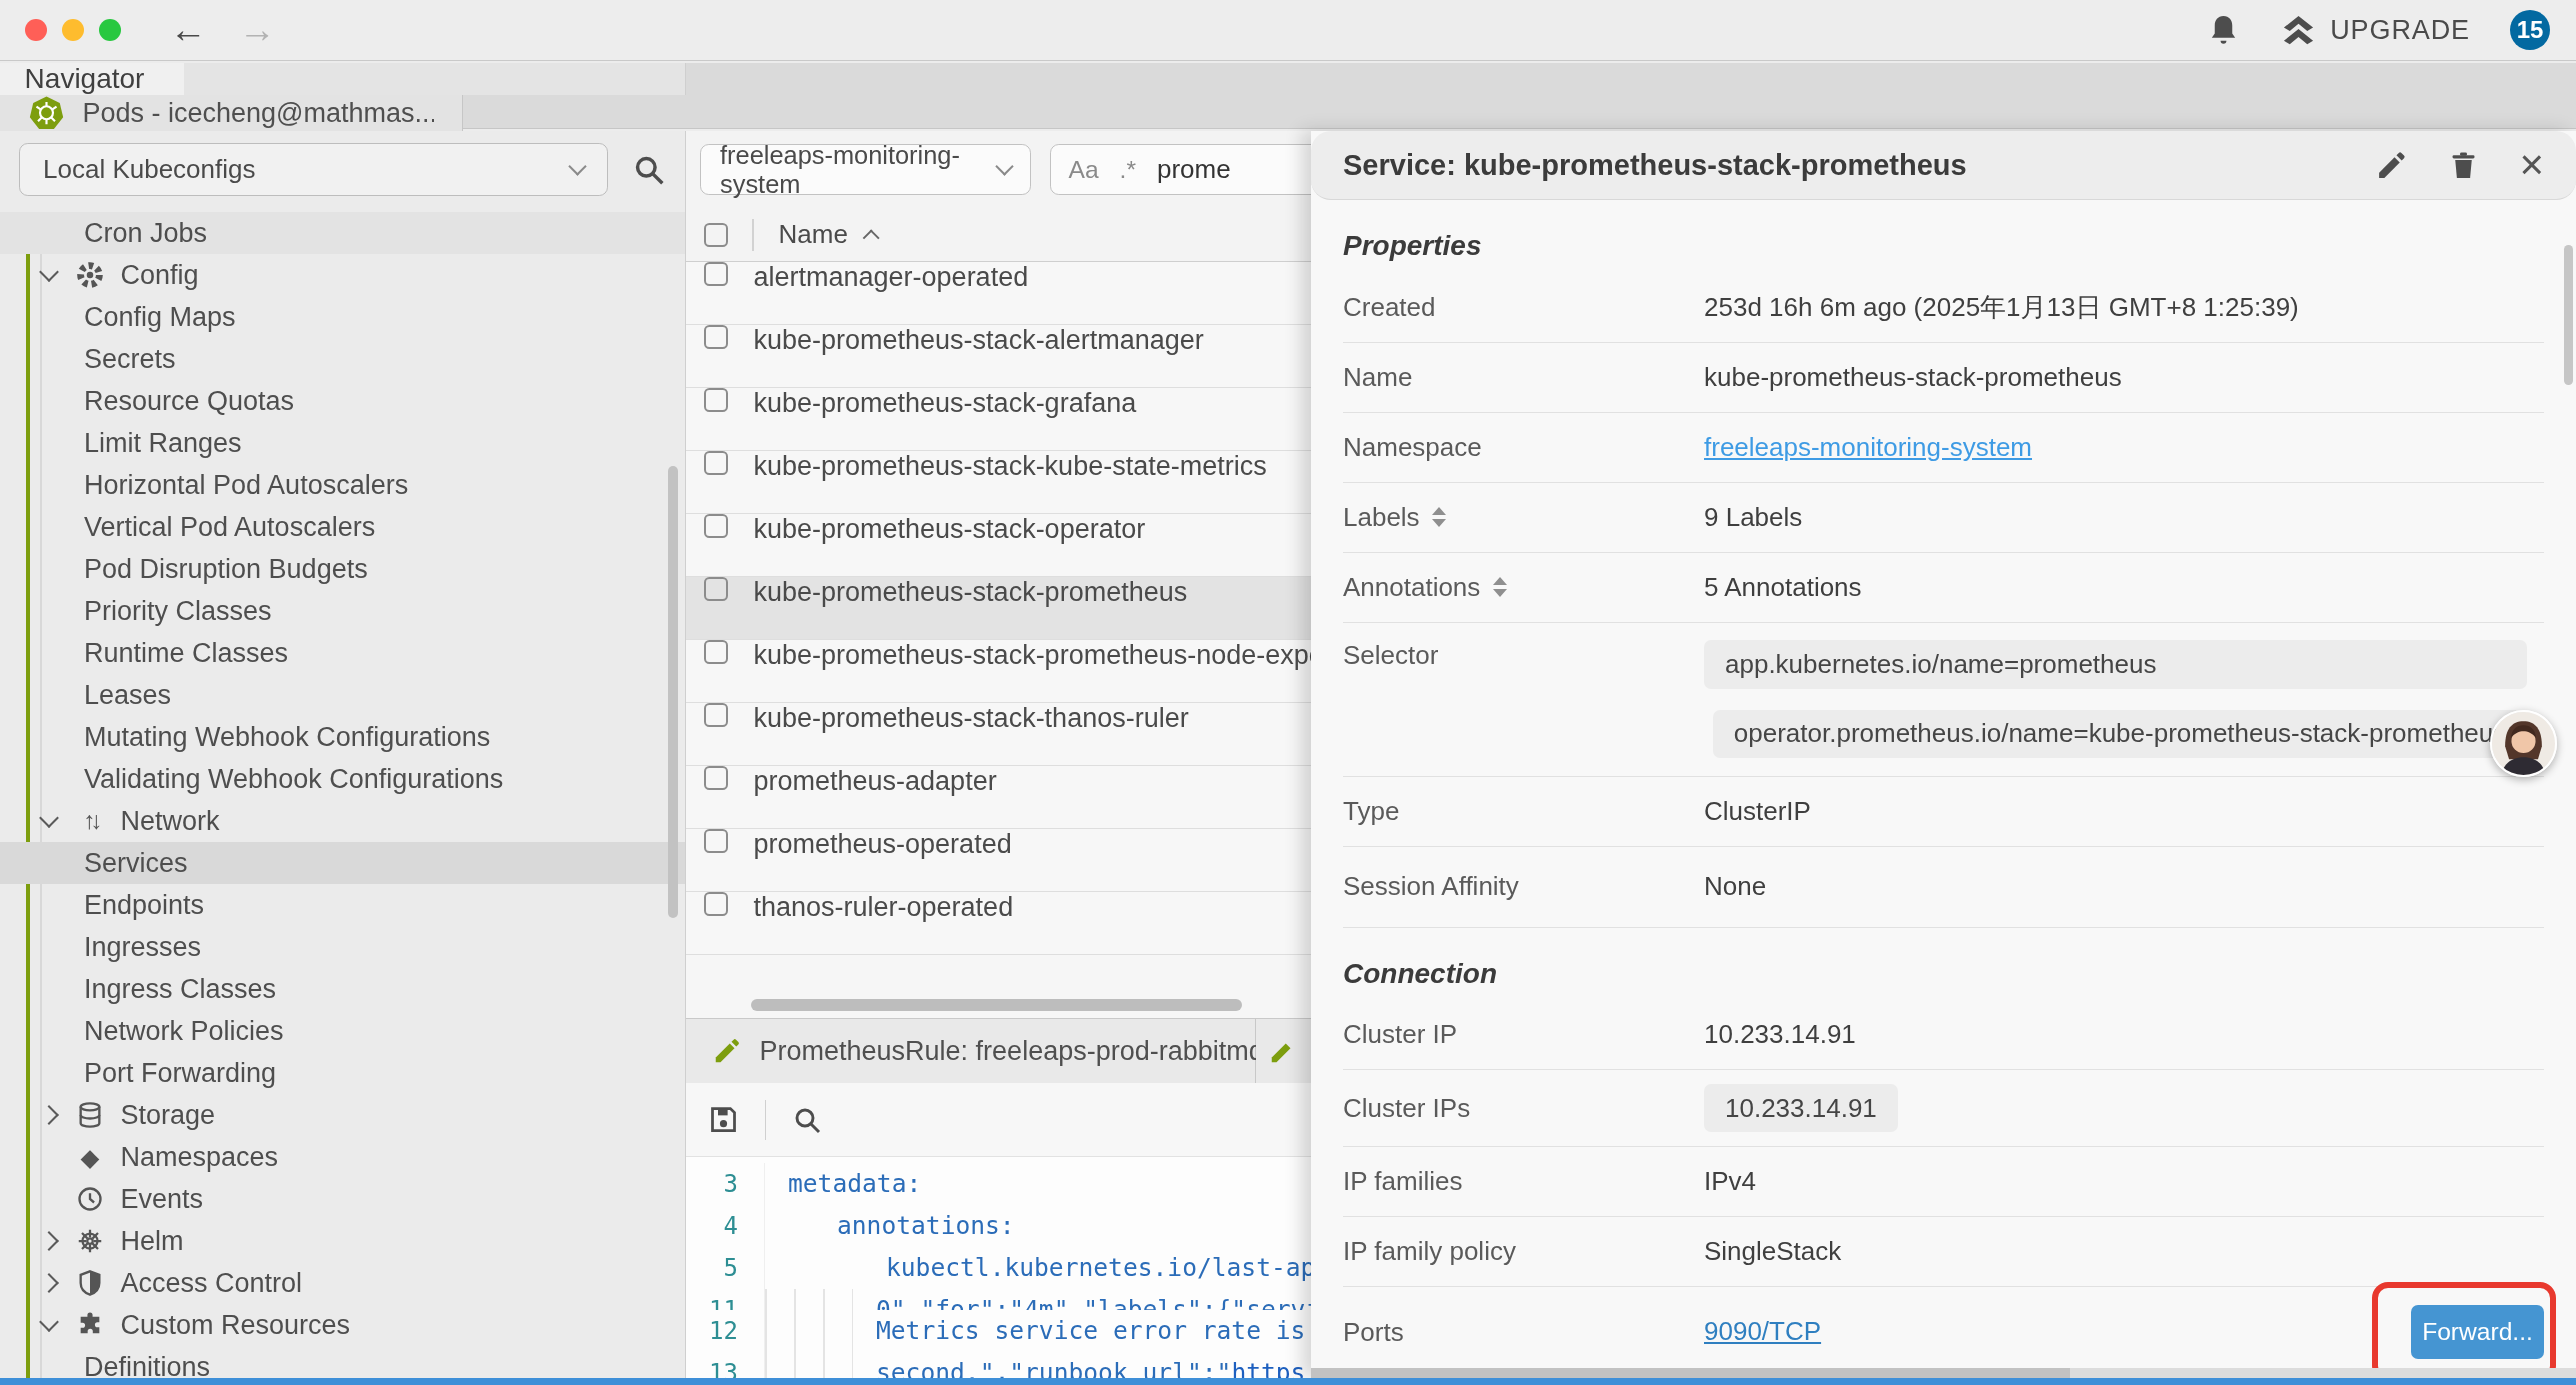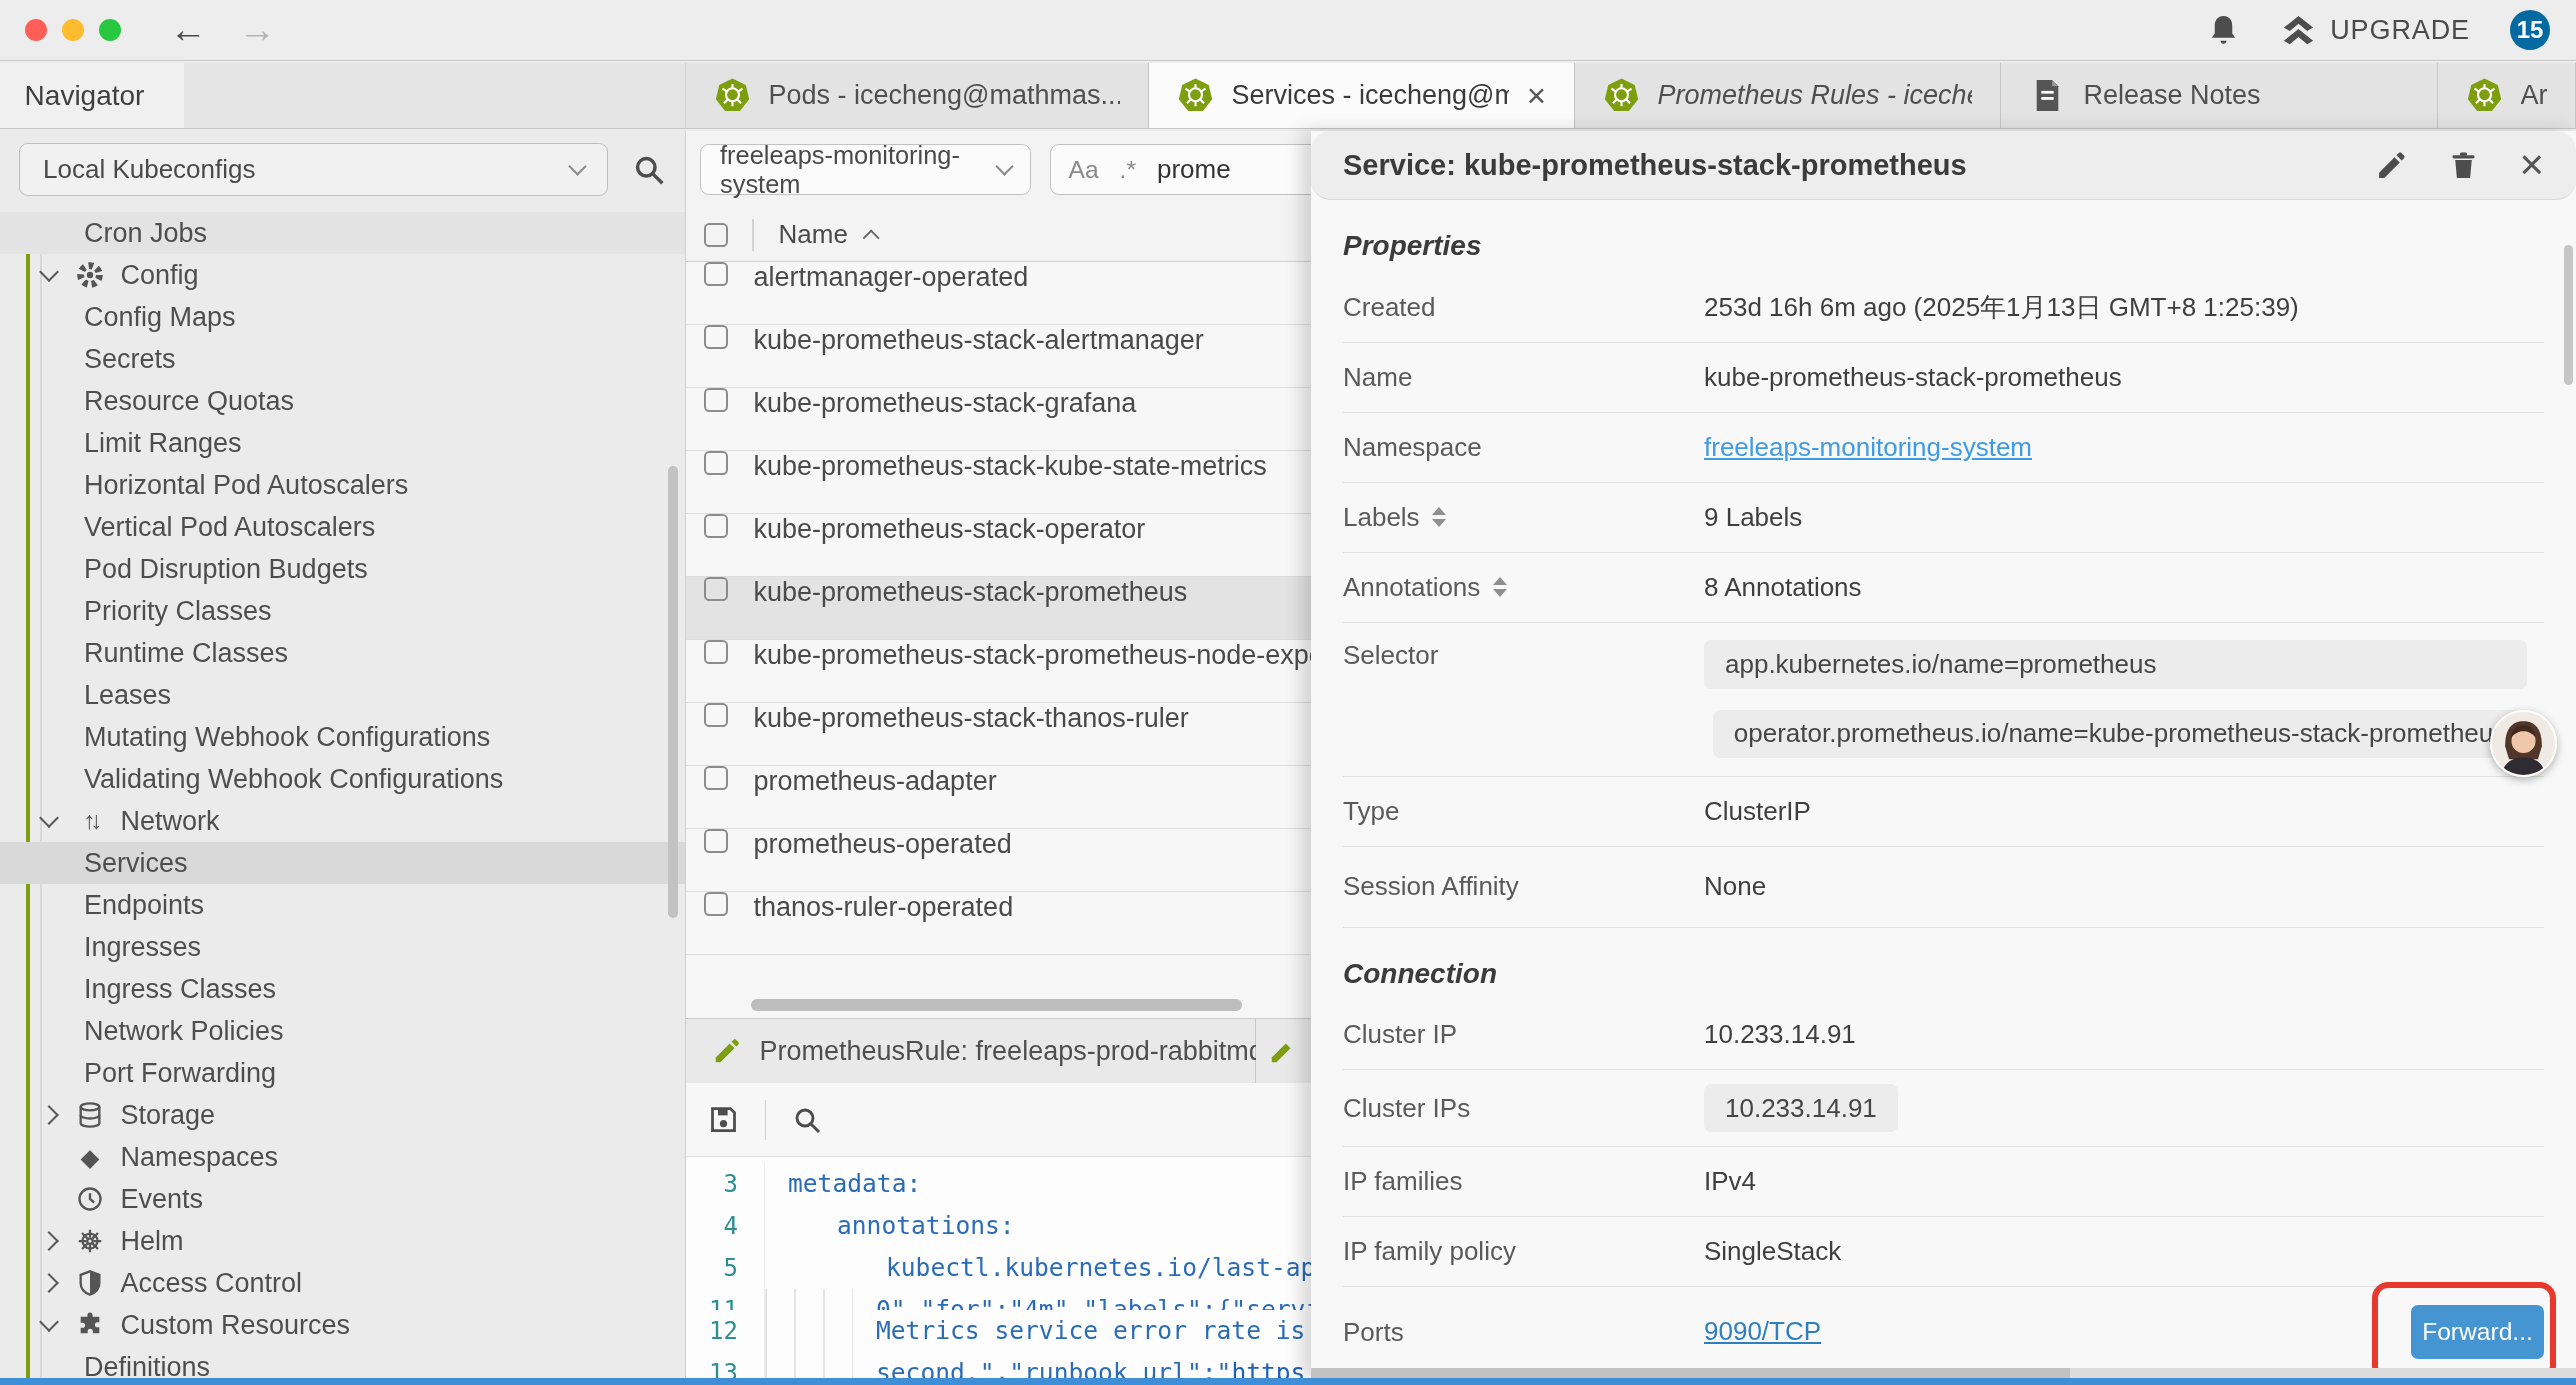--- a/index.html
+++ b/index.html
@@ -16,21 +16,21 @@
   .navarrows { display:flex; gap:32px; margin-left:49px; font-size:37px; }
   .arrow-back{ color:#4a4a4a; } .arrow-fwd{ color:#b3b3b3; }
   .tb-right { margin-left:auto; display:flex; align-items:center; gap:40px; margin-right:26px; }
   .upgrade { display:flex; align-items:center; gap:14px; font-size:27px; color:#4a4a4a; letter-spacing:0.9px; }
   .badge { width:40px; height:40px; border-radius:50%; background:#0369a1; color:#fff;
     font-size:24px; font-weight:bold; display:flex; align-items:center; justify-content:center; }
   .icon24 { width:35px; height:35px; display:block; }
 
   
   .tabstrip { position:absolute; top:63px; left:0; right:0; height:66px; background:#dadada;
-    display:flex; border-bottom:1.8px solid #c6c6c6; }
+    display:flex; border-bottom:1.8px solid #c6c6c6;flex-direction:column; }
   .nav-head { width:686px; flex:none; background:linear-gradient(to right,#f0f0f0 0,#f0f0f0 184px,#e4e4e4 184px);
     display:flex; align-items:center; padding-left:24.6px; font-size:28px; color:#3f3f3f;
     border-right:1.8px solid #cfcfcf; }
   .tab { display:flex; align-items:center; gap:17.5px; padding:0 28px; background:#e3e3e3;
     border-right:1.8px solid #c6c6c6; font-size:27px; color:#4f4f4f; overflow:hidden; flex:none; }
   .tab .lbl { white-space:nowrap; overflow:hidden; }
   .tab.active { background:#fbfbfb; color:#3a3a3a; }
   .tab.italic .lbl { font-style:italic; }
   .t-pods{width:463px;} .t-services{width:426px;} .t-prom{width:426px;} .t-notes{width:437px;} .t-argo{flex:1;}
   .tclose { margin-left:auto; font-size:33px; color:#555; line-height:1; }
@@ -560,21 +560,21 @@
           <span class="dval">9 Labels</span>
         </div>
         <div class="drow">
           <span class="dlabel">
               <span>Annotations</span>
               <span class="updn">
                 <i class="u"></i>
                 <i class="d"></i>
               </span>
             </span>
-          <span class="dval">8 Annotations</span>
+          <span class="dval">5 Annotations</span>
         </div>
         <div class="drow tall">
           <span class="dlabel">Selector</span>
           <span class="chipstack">
             <span class="chip">app.kubernetes.io/name=prometheus</span>
             <span class="chip">operator.prometheus.io/name=kube-prometheus-stack-prometheus</span>
           </span>
         </div>
         <div class="drow">
           <span class="dlabel">Type</span>

